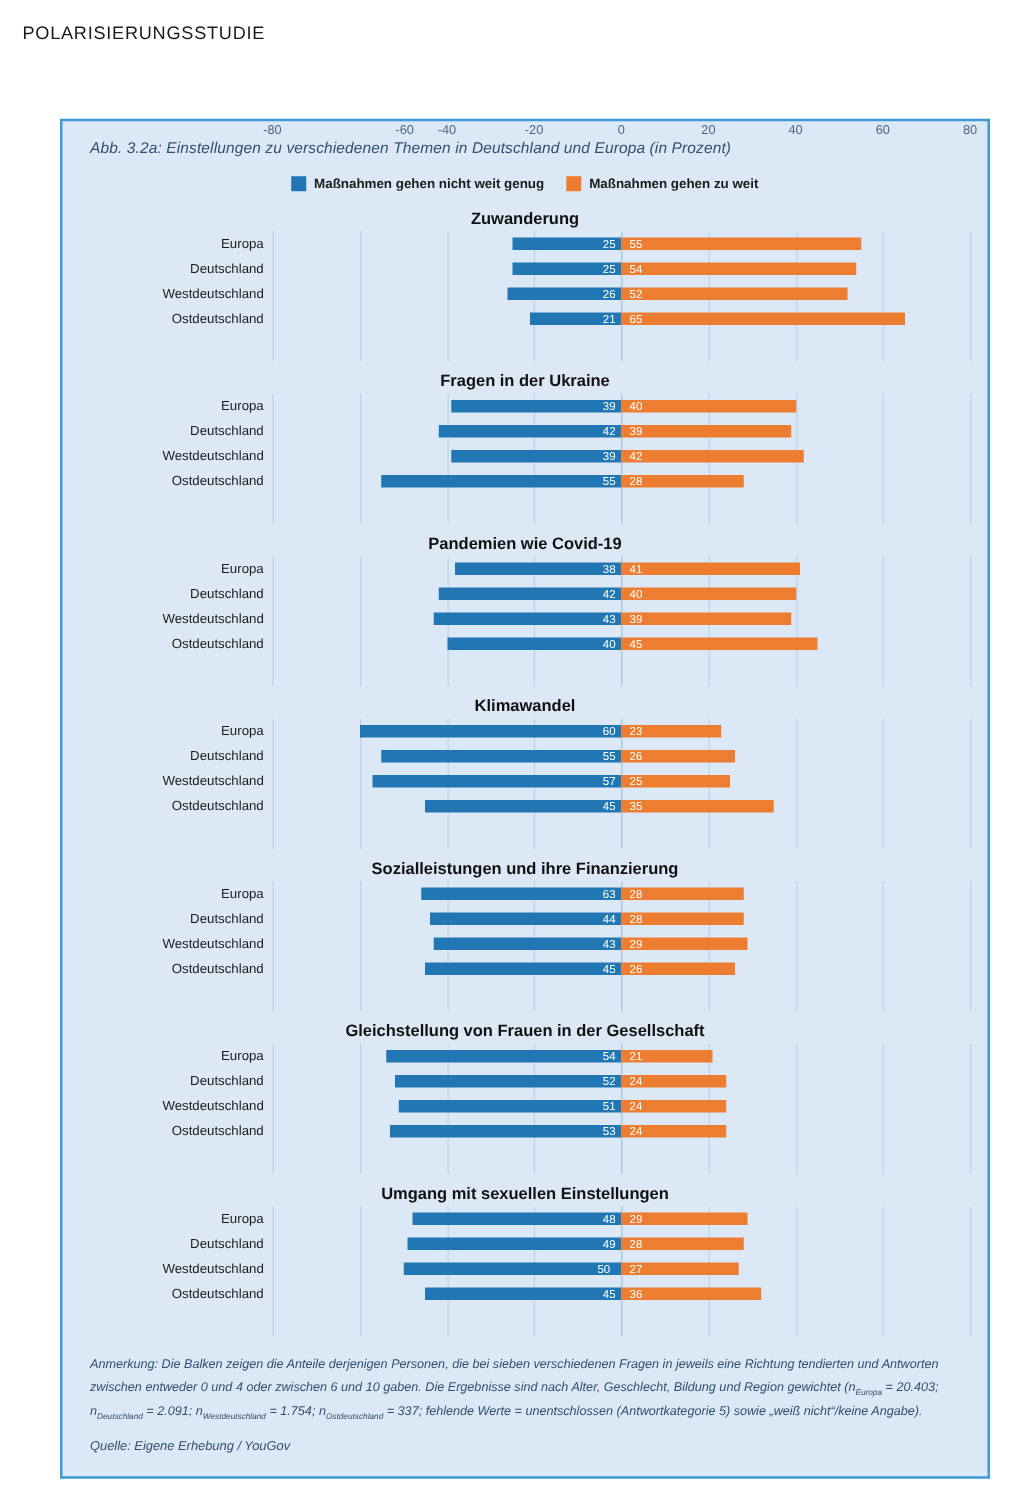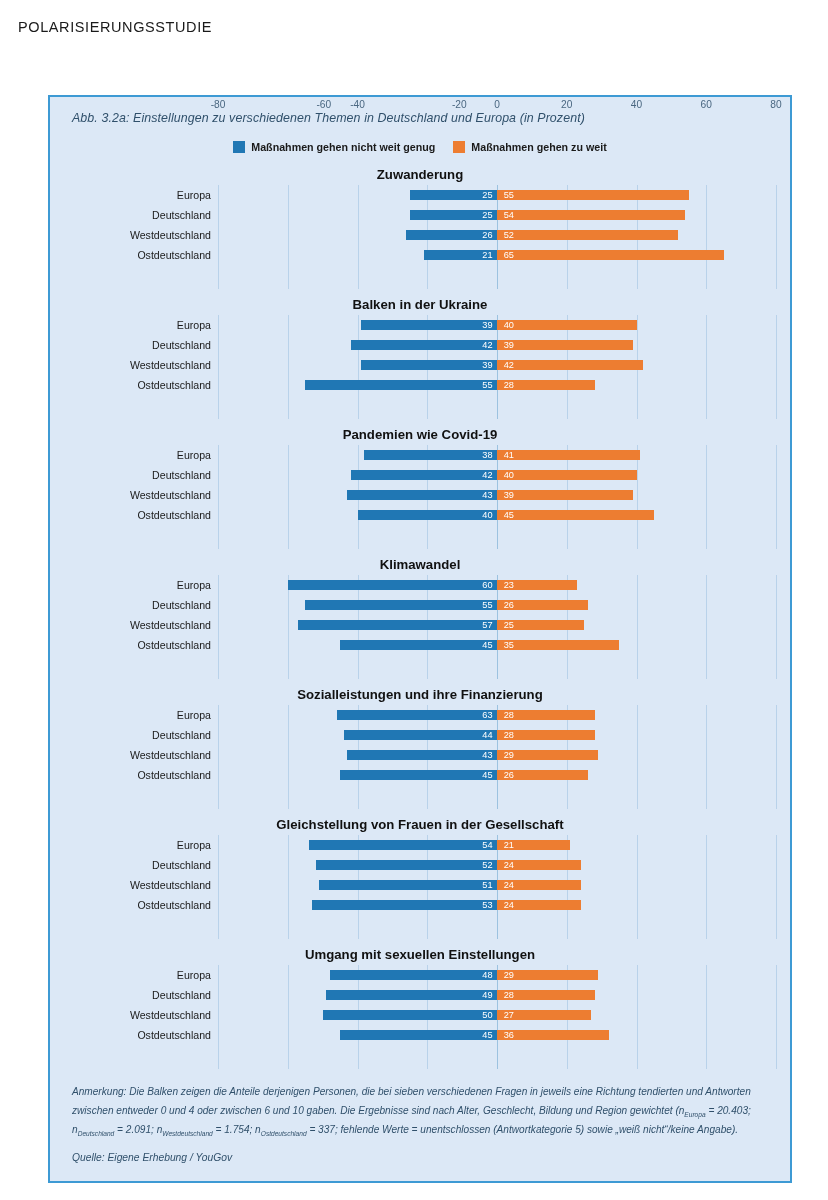--- a/index.html
+++ b/index.html
@@ -211,21 +211,21 @@
                   <div class="bar blue" style="left: 36.875%; width: 13.125%;"></div>
                   <div class="bar-val left" style="left: 45.8%; width: 3.4%;">21</div>
                   <div class="bar orange" style="left: 50%; width: 40.625%;"></div>
                   <div class="bar-val right" style="left: 51.2%; width: 4%;">65</div>
                 </div>
               </div>
             </div>
           </div>
         </div>
         <div class="chart-block">
-          <div class="chart-title">Balken in der Ukraine</div>
+          <div class="chart-title">Fragen in der Ukraine</div>
           <div class="plot-wrap">
             <div class="gridlines">
               <div class="gridline" style="left: 0%;"></div>
               <div class="gridline" style="left: 12.5%;"></div>
               <div class="gridline" style="left: 25%;"></div>
               <div class="gridline" style="left: 37.5%;"></div>
               <div class="gridline axis" style="left: 50%;"></div>
               <div class="gridline" style="left: 62.5%;"></div>
               <div class="gridline" style="left: 75%;"></div>
               <div class="gridline" style="left: 87.5%;"></div>
@@ -517,21 +517,21 @@
                   <div class="bar blue" style="left: 19.375%; width: 30.625%;"></div>
                   <div class="bar-val left" style="left: 45.8%; width: 3.4%;">49</div>
                   <div class="bar orange" style="left: 50%; width: 17.5%;"></div>
                   <div class="bar-val right" style="left: 51.2%; width: 4%;">28</div>
                 </div>
               </div>
               <div class="row">
                 <div class="row-label">Westdeutschland</div>
                 <div class="plot">
                   <div class="bar blue" style="left: 18.75%; width: 31.25%;"></div>
-                  <div class="bar-val left" style="left: 45.8%; width: 3.4%;">50</div>
+                  <div class="bar-val left" style="left: 45.8%; width: 3.4%; text-align: center;">50</div>
                   <div class="bar orange" style="left: 50%; width: 16.875%;"></div>
                   <div class="bar-val right" style="left: 51.2%; width: 4%;">27</div>
                 </div>
               </div>
               <div class="row">
                 <div class="row-label">Ostdeutschland</div>
                 <div class="plot">
                   <div class="bar blue" style="left: 21.875%; width: 28.125%;"></div>
                   <div class="bar-val left" style="left: 45.8%; width: 3.4%;">45</div>
                   <div class="bar orange" style="left: 50%; width: 20%;"></div>
@@ -541,21 +541,21 @@
             </div>
           </div>
         </div>
       </div>
 
     <div class="axis-block">
       <div class="axis-ticks" id="axis-ticks">
           <div class="tick" style="left: 0%;">-80</div>
           <div class="tick" style="left: 12.5%; margin-left: 36px;">-60</div>
           <div class="tick" style="left: 25%;">-40</div>
-          <div class="tick" style="left: 37.5%; margin-left: 32px;">-20</div>
+          <div class="tick" style="left: 37.5%;">-20</div>
           <div class="tick" style="left: 50%;">0</div>
           <div class="tick" style="left: 62.5%;">20</div>
           <div class="tick" style="left: 75%;">40</div>
           <div class="tick" style="left: 87.5%;">60</div>
           <div class="tick" style="left: 100%;">80</div>
         </div>
     </div>
 
     <div class="note">
       <span>Anmerkung: Die Balken zeigen die Anteile derjenigen Personen, die bei sieben verschiedenen Fragen in jeweils eine Richtung tendierten und Antworten zwischen entweder 0 und 4 oder zwischen 6 und 10 gaben. Die Ergebnisse sind nach Alter, Geschlecht, Bildung und Region gewichtet (n</span><sub>Europa</sub><span> = 20.403; n</span><sub>Deutschland</sub><span> = 2.091; n</span><sub>Westdeutschland</sub><span> = 1.754; n</span><sub>Ostdeutschland</sub><span> = 337; fehlende Werte = unentschlossen (Antwortkategorie 5) sowie „weiß nicht“/keine Angabe).</span>

